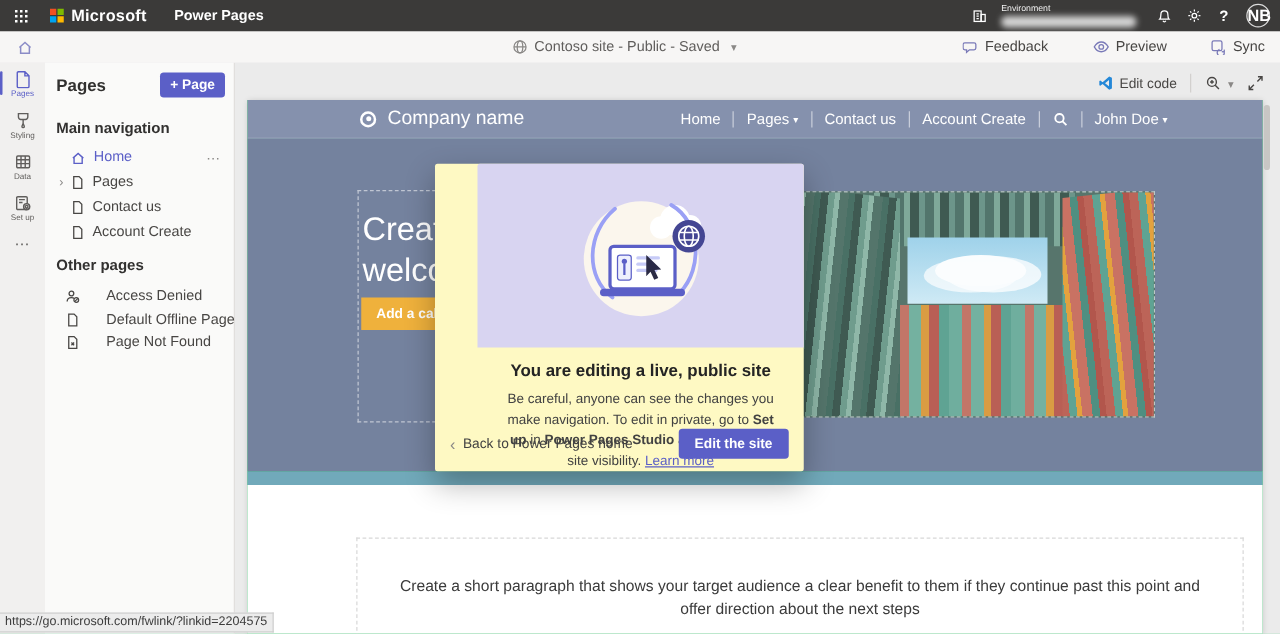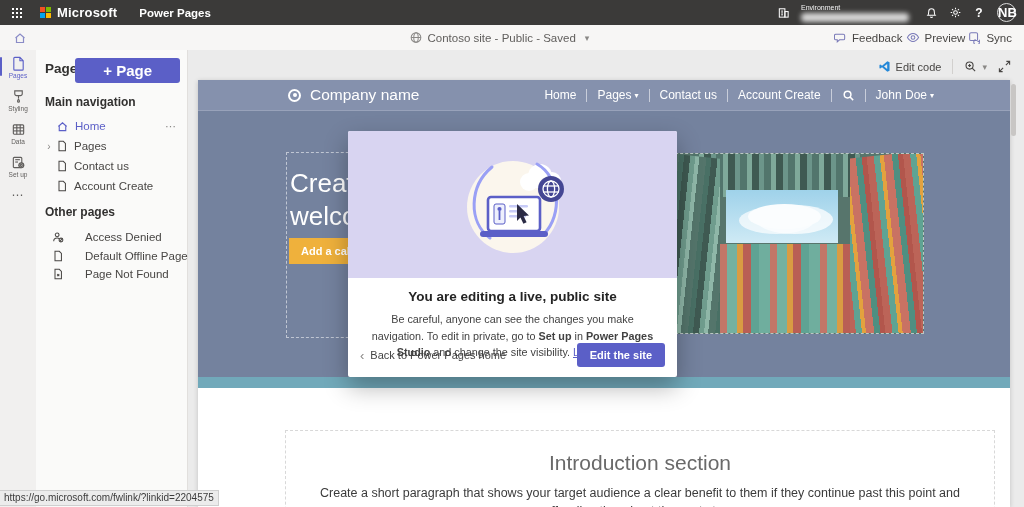--- a/index.html
+++ b/index.html
@@ -23,36 +23,36 @@
   .env-name { width:108px; height:9px; margin-top:1px; background:rgba(255,255,255,.8); border-radius:4px; filter:blur(2.5px); }
   .top-icon { width:24px; height:25px; display:grid; place-items:center; color:#fff; cursor:pointer; }
   .help-glyph { font-size:12px; font-weight:bold; }
   .avatar { width:19px; height:19px; border:1px solid #dcdcdc; border-radius:50%; display:grid; place-items:center; font-size:13px; font-weight:bold; margin-left:6px; cursor:pointer;text-align:center; }
 
   
   .toolbar { position:absolute; top:25px; left:0; right:0; height:25px; background:#f7f6f5; display:flex; align-items:center; z-index:55; }
   .tb-home { margin-left:13px; color:#8b8cc7; cursor:pointer; }
   .tb-status { position:absolute; left:50%; transform:translateX(-57%); display:flex; align-items:center; gap:5px; color:#605e5c; font-size:11.5px; cursor:pointer; }
   .tb-status .caret { font-size:9px; color:#8a8886; margin-left:4px; }
-  .tb-right { margin-left:auto; display:flex; align-items:flex-end; gap:3px; margin-right:12px; font-size:11.5px; color:#484644; }
+  .tb-right { margin-left:auto; display:flex; align-items:flex-end; gap:35px; margin-right:12px; font-size:11.5px; color:#484644; }
   .tb-btn { display:flex; align-items:center; gap:5px; cursor:pointer; color:#484644; }
   .tb-btn svg { color:#7a7ab8; }
 
   
   .rail { position:absolute; top:50px; left:0; width:36px; bottom:0; background:#f1f0ef; z-index:40; }
   .rail-item { height:33px; display:flex; flex-direction:column; align-items:center; justify-content:center; color:#605e5c; position:relative; cursor:pointer; padding-top:1px; }
   .rail-item .lbl { font-size:6.5px; margin-top:1px; }
   .rail-item.active { color:#5b5fc7; }
   .rail-item.active::before { content:""; position:absolute; left:0; top:7px; bottom:7px; width:2px; background:#5b5fc7; border-radius:1px; }
   .rail-more { height:26px; display:grid; place-items:center; color:#605e5c; font-size:12px; letter-spacing:1px; cursor:pointer; }
 
   
   .panel { position:absolute; top:50px; left:36px; width:152px; bottom:0; background:#fafaf9; border-right:1px solid #e1dfdd; z-index:40; }
   .panel-title { position:absolute; left:9px; top:11px; font-size:13.5px; font-weight:bold; color:#323130; }
-  .add-page { position:absolute; right:7px; top:8px; background:#5b5fc7; color:#fff; font-size:15px; font-weight:bold; padding:4px 28px; border-radius:3px; border:none; cursor:pointer; }
+  .add-page { position:absolute; right:7px; top:8px; background:#5b5fc7; color:#fff; font-size:11px; font-weight:bold; padding:4px 8px; border-radius:3px; border:none; cursor:pointer; }
   .sec-hd { position:absolute; left:9px; font-size:12px; font-weight:bold; color:#323130; }
   .nav-item { position:absolute; left:0; right:4px; height:20px; display:flex; align-items:center; font-size:11.5px; color:#484644; cursor:pointer; }
   .nav-item svg { flex:0 0 auto; }
   .nav-item .txt { margin-left:6px; white-space:nowrap; }
   .nav-item.active { color:#5b5fc7; }
   .nav-item .chev { width:14px; text-align:center; color:#8a8886; font-size:10px; }
   .nav-item .dots { margin-left:auto; margin-right:6px; color:#8a8886; font-size:11px; letter-spacing:1px; }
   .ind-20 { padding-left:20px; }
   .ind-6  { padding-left:6px; }
   .ind-16 { padding-left:16px;gap:15px; }
@@ -87,21 +87,21 @@
   .ph-right { right:-4%; top:0; width:30%; height:104%; background:repeating-linear-gradient(84deg,#bc6458 0 7px,#5fa393 7px 13px,#e3a23e 13px 17px,#c97263 17px 25px,#4f8f81 25px 31px,#b2564c 31px 36px); transform:skewY(-6deg); }
   .ph-floor { left:24%; top:50%; width:52%; height:52%; background:repeating-linear-gradient(90deg,#6fae9e 0 11px,#c27668 11px 18px,#74b1a0 18px 28px,#d99c43 28px 34px,#b95f55 34px 42px,#5fa393 42px 50px); }
 
   .teal-strip { height:11px; background:#71a9ba; }
   .intro { height:119px; background:#fff; position:relative; }
   .intro-box { position:absolute; left:87px; top:42px; width:710px; height:90px; border:1px dashed #d8d8d8; border-bottom:none; text-align:center; padding-top:20px; }
   .intro-title { font-size:21px; color:#696969; cursor:text; }
   .intro-body { font-size:12.5px; color:#3b3b3b; margin:9px auto 0; width:652px; line-height:1.45; cursor:text; }
 
   
-  .modal { position:absolute; left:160px; top:81px; width:329px; height:246px; background:#ffffff; box-shadow:0 10px 24px rgba(0,0,0,.3); z-index:30; border-radius:2px; }
+  .modal { position:absolute; left:160px; top:81px; width:295px; height:246px; background:#fef9c3; box-shadow:0 10px 24px rgba(0,0,0,.3); z-index:30; border-radius:2px;padding-left:34px; }
   .modal-hero { height:147px; background:#d8d4f1; display:grid; place-items:center; border-radius:2px 2px 0 0; }
   .modal-title { text-align:center; font-size:13.5px; font-weight:bold; color:#242424; margin-top:11px; }
   .modal-body { text-align:center; font-size:10.8px; color:#424242; line-height:1.55; margin:7px 20px 0; }
   .learn { color:#5b5fc7; text-decoration:underline; cursor:pointer; }
   .modal-footer { position:absolute; left:12px; right:12px; bottom:10px; display:flex; align-items:center; }
   .back-link { display:flex; align-items:center; gap:6px; font-size:11px; color:#424242; cursor:pointer; }
   .back-chev { color:#8a8886; font-size:13px; line-height:1; }
   .edit-site { margin-left:auto; background:#5b5fc7; color:#fff; font-size:11px; font-weight:bold; padding:6px 13px; border-radius:3px; border:none; cursor:pointer; }
 
   .status-pill { position:absolute; left:0; bottom:1px; background:#ececec; border:1px solid #cfcfcf; border-left:none; font-size:10px; color:#3c3c3c; padding:1px 4px 2px; z-index:70; }
@@ -382,21 +382,20 @@
         <div class="ph ph-floor"></div>
         <div class="ph ph-left"></div>
         <div class="ph ph-right"></div>
       </div>
     </div>
 
     <div class="teal-strip"></div>
 
     <div class="intro">
       <div class="intro-box">
-        <div class="intro-title">Introduction section</div>
         <div class="intro-body">Create a short paragraph that shows your target audience a clear benefit to them if they continue past this point and offer direction about the next steps</div>
       </div>
     </div>
   </div>
 
   <div class="modal">
     <div class="modal-hero">
       <svg width="150" height="122" viewBox="0 0 150 122">
         <circle cx="75" cy="63" r="46" fill="#fbf6ed"></circle>
         <g fill="#ffffff">

